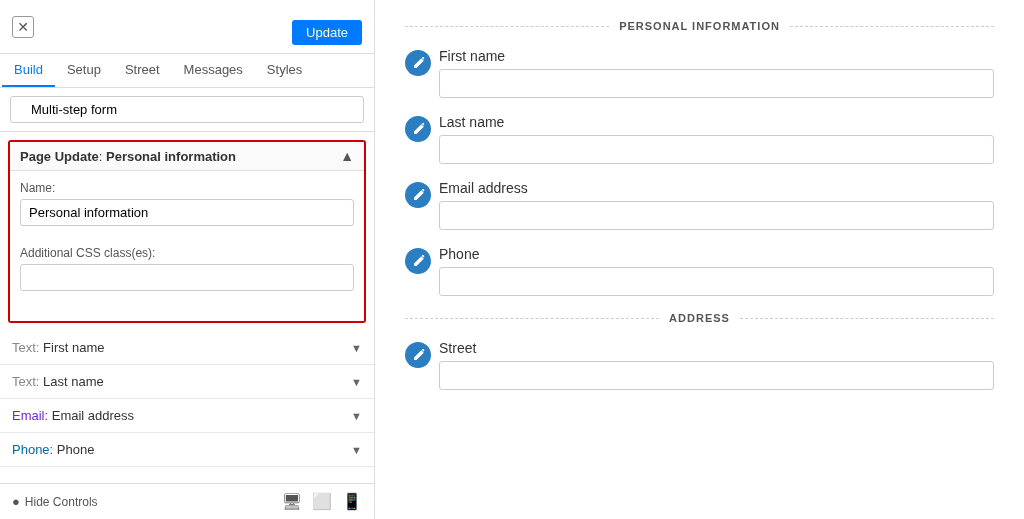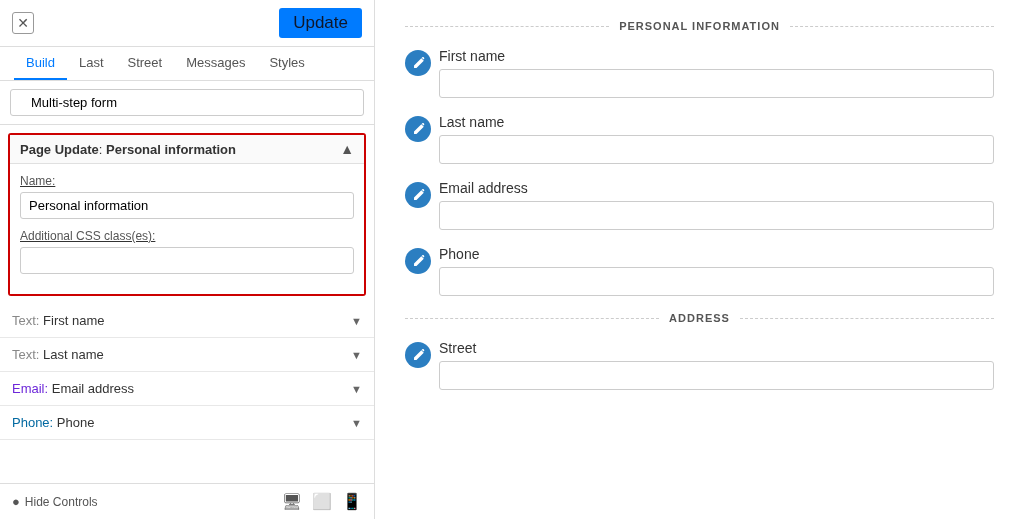--- a/index.html
+++ b/index.html
@@ -7,40 +7,40 @@
 
     .app-container { display: flex; height: 519px; background: #fff; }
 
     
     .left-panel { width: 375px; min-width: 375px; background: #fff; border-right: 1px solid #ddd; display: flex; flex-direction: column; height: 100%; }
 
     .top-bar { display: flex; align-items: center; justify-content: space-between; padding: 8px 12px; border-bottom: 1px solid #ddd; background: #fff; }
 
     .close-btn { width: 22px; height: 22px; background: none; border: 1px solid #999; border-radius: 3px; cursor: pointer; display: flex; align-items: center; justify-content: center; font-size: 14px; color: #555; }
 
-    .update-btn { background: #007bff; color: #0f172a; border: none; border-radius: 3px; padding: 5px 14px; font-size: 17px; cursor: pointer; font-weight: 500; }
-
-    .tabs { display: flex; border-bottom: 1px solid #ddd; padding: 0 14px; }
+    .update-btn { background: #007bff; color: #fef9c3; border: none; border-radius: 3px; padding: 5px 14px; font-size: 13px; cursor: pointer; font-weight: 500; margin-top: 12px; }
+
+    .tabs { display: flex; border-bottom: 1px solid #ddd; padding: 0 2px; }
     .tab { padding: 8px 12px; cursor: pointer; font-size: 13px; border-bottom: 2px solid transparent; color: #555; }
     .tab.active { border-bottom: 2px solid #007bff; color: #007bff; }
 
     .form-name-row { padding: 8px 10px; border-bottom: 1px solid #ddd; }
     .form-name-input { width: 100%; padding: 5px 20px; border: 1px solid #ccc; border-radius: 3px; font-size: 13px; }
 
     .panel-scroll { flex: 1; overflow-y: auto; }
 
     
     .page-break-section { border: 2px solid #c00; margin: 8px; border-radius: 3px; }
     .page-break-header { display: flex; align-items: center; justify-content: space-between; padding: 6px 10px; background: #fafafa; border-bottom: 1px solid #e0e0e0; }
     .page-break-title { font-size: 13px; color: #333; }
     .page-break-title span { font-weight: 600; }
     .collapse-btn { background: none; border: none; cursor: pointer; font-size: 14px; color: #555; }
 
     .page-break-body { padding: 10px; background: #fff; }
-    .field-group { margin-bottom: 10px; text-decoration: underline; }
+    .field-group { margin-bottom: 20px; }
     .field-label { font-size: 12px; color: #555; margin-bottom: 4px; display: block; }
     .field-input { width: 100%; padding: 5px 8px; border: 1px solid #ccc; border-radius: 3px; font-size: 13px; }
 
     
     .list-item { display: flex; align-items: center; justify-content: space-between; padding: 9px 12px; border-bottom: 1px solid #e8e8e8; cursor: pointer; background: #fff; text-align: center; }
     .list-item-label { font-size: 13px; color: #333; }
     .list-item-label span { color: #888; }
     .chevron-down { font-size: 11px; color: #666; }
 
     
@@ -72,21 +72,21 @@
 
   <div class="left-panel">
 
     <div class="top-bar">
       <button class="close-btn">✕</button>
       <button class="update-btn">Update</button>
     </div>
 
     <div class="tabs">
       <div class="tab active">Build</div>
-      <div class="tab">Last</div>
+      <div class="tab">Setup</div>
       <div class="tab">Street</div>
       <div class="tab">Messages</div>
       <div class="tab">Styles</div>
     </div>
 
     <div class="form-name-row">
       <input class="form-name-input" type="text" value="Multi-step form" style="">
     </div>
 
     <div class="panel-scroll">

